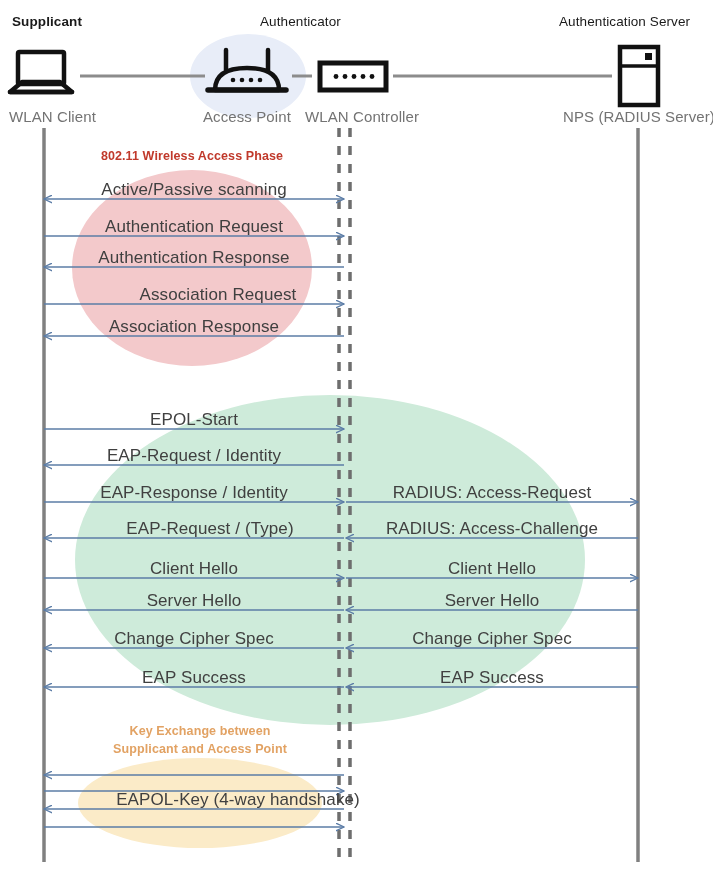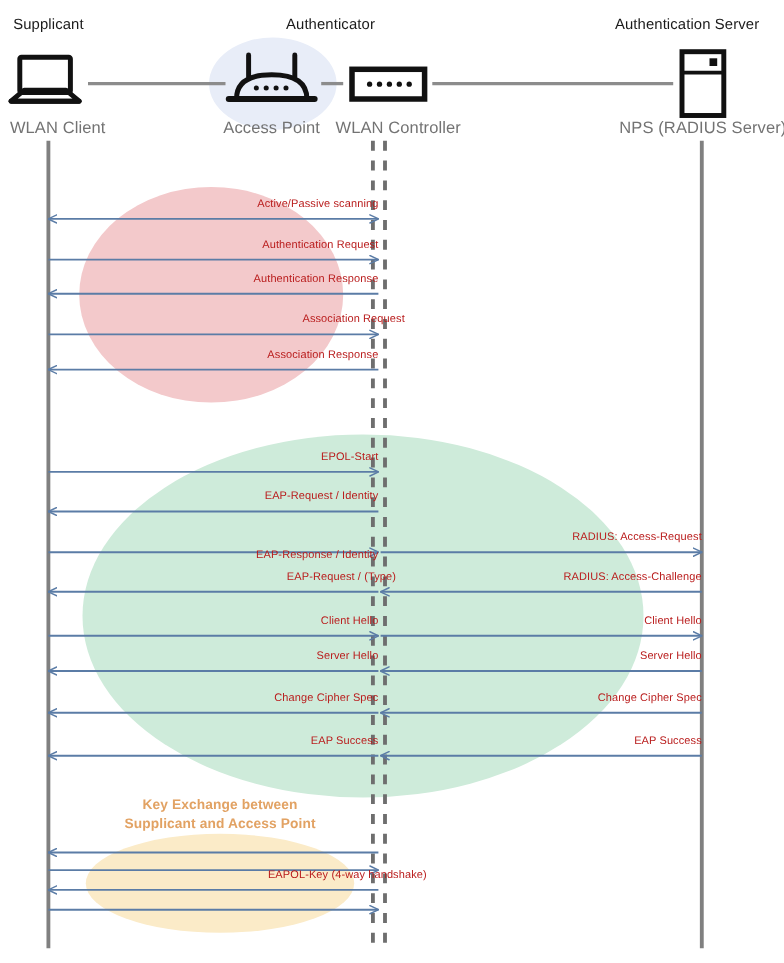--- a/index.html
+++ b/index.html
@@ -34,24 +34,24 @@
     position:absolute;
     font-size:12.5px;
     font-weight:600;
     white-space:nowrap;
     text-align:center;
     line-height:18px;
     letter-spacing:.1px;
   }
   .msg-label{
     position:absolute;
-    font-size:10px;
-    color:#b91c1c;
+    font-size:17px;
+    color:#404040;
     white-space:nowrap;
-    text-align:right;
+    text-align:center;
     letter-spacing:.1px;
   }
 </style>
 </head>
 <body>
 
 <div id="stage">
 
   <svg id="svgroot" viewBox="0 0 713 875">
     <defs>
@@ -134,43 +134,44 @@
         <line x1="44" x2="344" y1="827" y2="827" stroke="#5B7CA6" stroke-width="1.7" marker-end="url(#ahR)"></line>
         <line x1="346" x2="638" y1="502" y2="502" stroke="#5B7CA6" stroke-width="1.7" marker-end="url(#ahR)"></line>
         <line x1="346" x2="638" y1="538" y2="538" stroke="#5B7CA6" stroke-width="1.7" marker-start="url(#ahL)"></line>
         <line x1="346" x2="638" y1="578" y2="578" stroke="#5B7CA6" stroke-width="1.7" marker-end="url(#ahR)"></line>
         <line x1="346" x2="638" y1="610" y2="610" stroke="#5B7CA6" stroke-width="1.7" marker-start="url(#ahL)"></line>
         <line x1="346" x2="638" y1="648" y2="648" stroke="#5B7CA6" stroke-width="1.7" marker-start="url(#ahL)"></line>
         <line x1="346" x2="638" y1="687" y2="687" stroke="#5B7CA6" stroke-width="1.7" marker-start="url(#ahL)"></line>
       </g>
   </svg>
 
-  <div class="role-title" style="left:12px;  top:14px;">Supplicant</div>
+  <div class="role-title" style="left:12px;  top:14px;font-weight:bold;">Supplicant</div>
   <div class="role-title" style="left:260px; top:14px;">Authenticator</div>
   <div class="role-title" style="left:559px; top:14px;">Authentication Server</div>
 
   <div class="node-label" style="left:9px;   top:108px;">WLAN Client</div>
   <div class="node-label" style="left:203px; top:108px;">Access Point</div>
   <div class="node-label" style="left:305px; top:108px;">WLAN Controller</div>
   <div class="node-label" style="left:563px; top:108px;">NPS (RADIUS Server)</div>
 
+  <div class="phase-label" style="left:42px; top:147px; width:300px; color:#C0392B;">802.11 Wireless Access Phase</div>
 
 
   <div class="phase-label" style="left:40px; top:740px; width:320px; color:#E2A263;">Supplicant and Access Point</div>
   <div class="phase-label" style="left:40px; top:722px; width:320px; color:#E2A263;">Key Exchange between</div>
 
   <div id="label-layer">
       <div class="msg-label" style="left: 44px; width: 300px; top: 180px;">Active/Passive scanning</div>
       <div class="msg-label" style="left: 44px; width: 300px; top: 217px;">Authentication Request</div>
       <div class="msg-label" style="left: 44px; width: 300px; top: 248px;">Authentication Response</div>
       <div class="msg-label" style="left: 44px; width: 300px; top: 285px; margin-left: 24px;">Association Request</div>
       <div class="msg-label" style="left: 44px; width: 300px; top: 317px;">Association Response</div>
       <div class="msg-label" style="left: 44px; width: 300px; top: 410px;">EPOL-Start</div>
       <div class="msg-label" style="left: 44px; width: 300px; top: 446px;">EAP-Request / Identity</div>
-      <div class="msg-label" style="left: 44px; width: 300px; top: 499px;">EAP-Response / Identity</div>
+      <div class="msg-label" style="left: 44px; width: 300px; top: 483px;">EAP-Response / Identity</div>
       <div class="msg-label" style="left: 44px; width: 300px; top: 519px; margin-left: 16px;">EAP-Request / (Type)</div>
       <div class="msg-label" style="left: 44px; width: 300px; top: 559px;">Client Hello</div>
       <div class="msg-label" style="left: 44px; width: 300px; top: 591px;">Server Hello</div>
       <div class="msg-label" style="left: 44px; width: 300px; top: 629px;">Change Cipher Spec</div>
       <div class="msg-label" style="left: 44px; width: 300px; top: 668px;">EAP Success</div>
       <div class="msg-label" style="left: 44px; width: 300px; top: 790px; padding-left: 44px;">EAPOL-Key (4-way handshake)</div>
       <div class="msg-label" style="left: 346px; width: 292px; top: 483px;">RADIUS: Access-Request</div>
       <div class="msg-label" style="left: 346px; width: 292px; top: 519px;">RADIUS: Access-Challenge</div>
       <div class="msg-label" style="left: 346px; width: 292px; top: 559px;">Client Hello</div>
       <div class="msg-label" style="left: 346px; width: 292px; top: 591px;">Server Hello</div>

